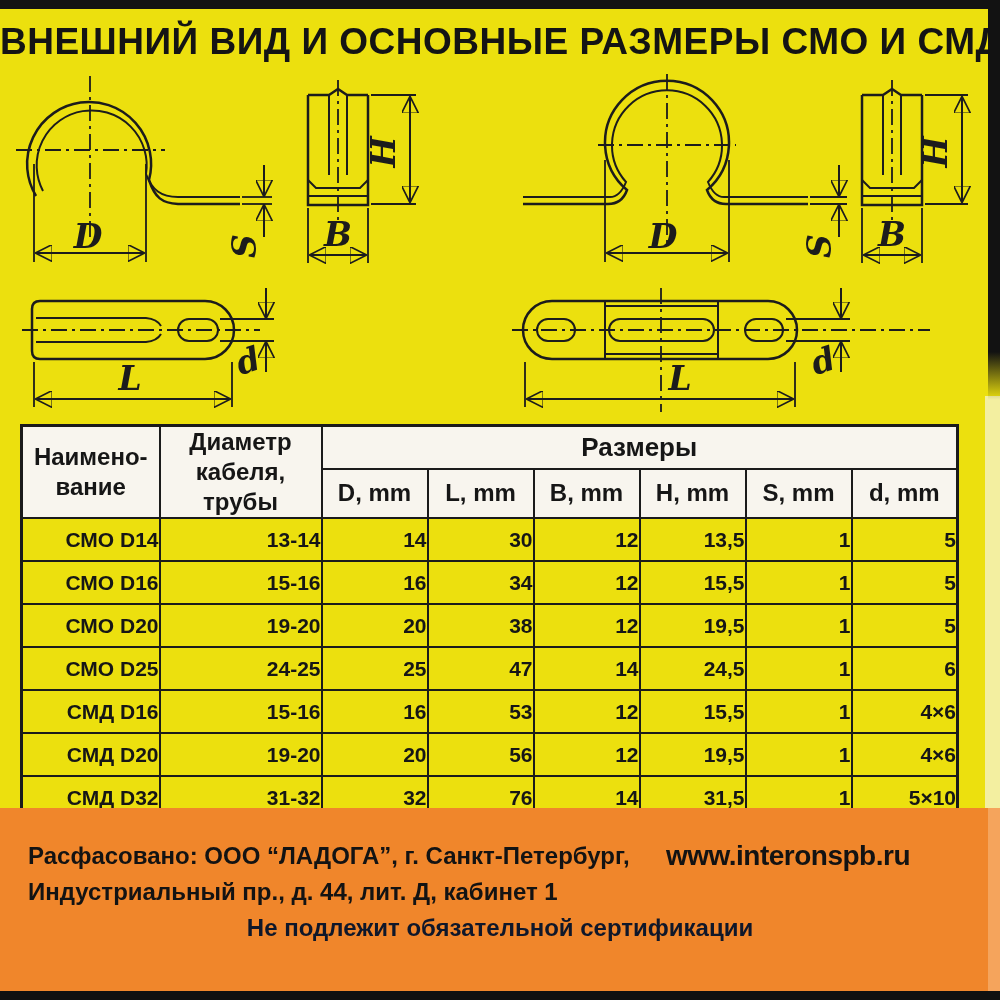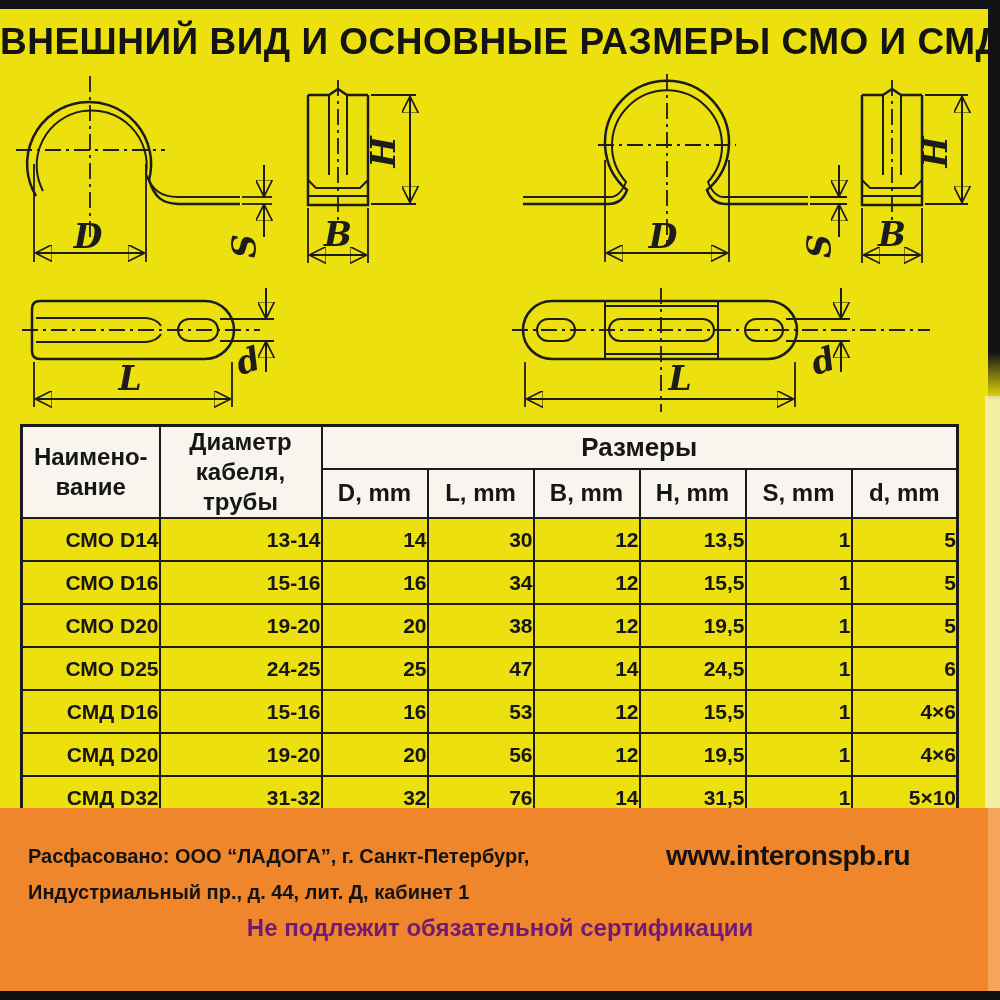--- a/index.html
+++ b/index.html
@@ -33,25 +33,25 @@
     border:3px solid #1b1b1b;font-weight:700;color:#161616;}
   table.dims th,table.dims td{border:2px solid #1b1b1b;text-align:center;
     vertical-align:middle;padding:0;}
   table.dims thead th{background:#f8f5ee;font-size:24px;}
   table.dims .sizes-head{height:33px;font-size:26px;}
   table.dims .sub-head{height:38px;margin-left:20px;}
   table.dims tbody td{height:41px;font-size:21px;background:transparent;text-align:right;}
   .two-line span{display:block;line-height:1.25;}
 
   .footer{position:absolute;left:0;top:808px;width:1000px;height:192px;background:#f0862b;}
-  .addr{position:absolute;left:28px;top:30px;font-weight:700;font-size:20px;line-height:36px;color:#131313;white-space:nowrap;}
+  .addr{position:absolute;left:28px;top:30px;font-weight:700;font-size:24px;line-height:36px;color:#131313;white-space:nowrap;}
   .site{position:absolute;left:588px;top:32px;width:400px;text-align:center;
     font-weight:700;font-size:28px;letter-spacing:-.5px;color:#131313;white-space:nowrap;}
   .notes{position:absolute;left:0;top:102px;width:1000px;text-align:center;
-    font-weight:700;font-size:24px;line-height:35px;color:#701a75;}
+    font-weight:700;font-size:24px;line-height:35px;color:#0f172a;}
 </style>
 </head>
 <body>
 
 <div class="sheet">
 
   <div class="title">ВНЕШНИЙ ВИД И ОСНОВНЫЕ РАЗМЕРЫ СМО И СМД</div>
 
   <svg class="drawings" viewBox="0 0 1000 420" width="1000" height="420">
     <defs>

